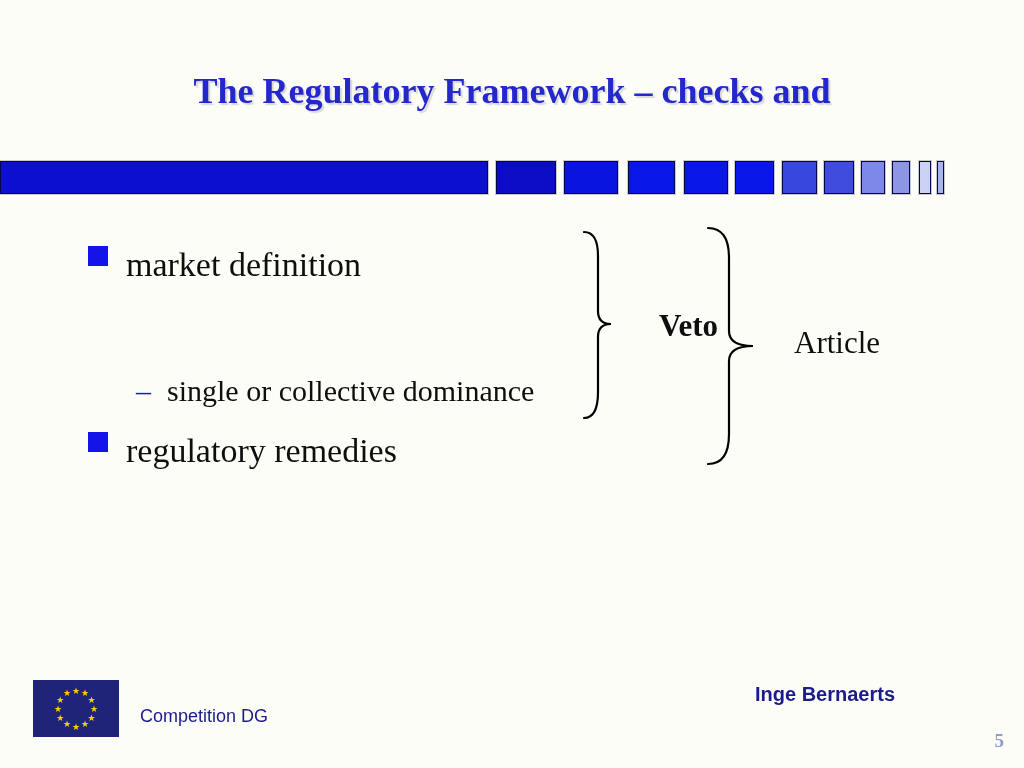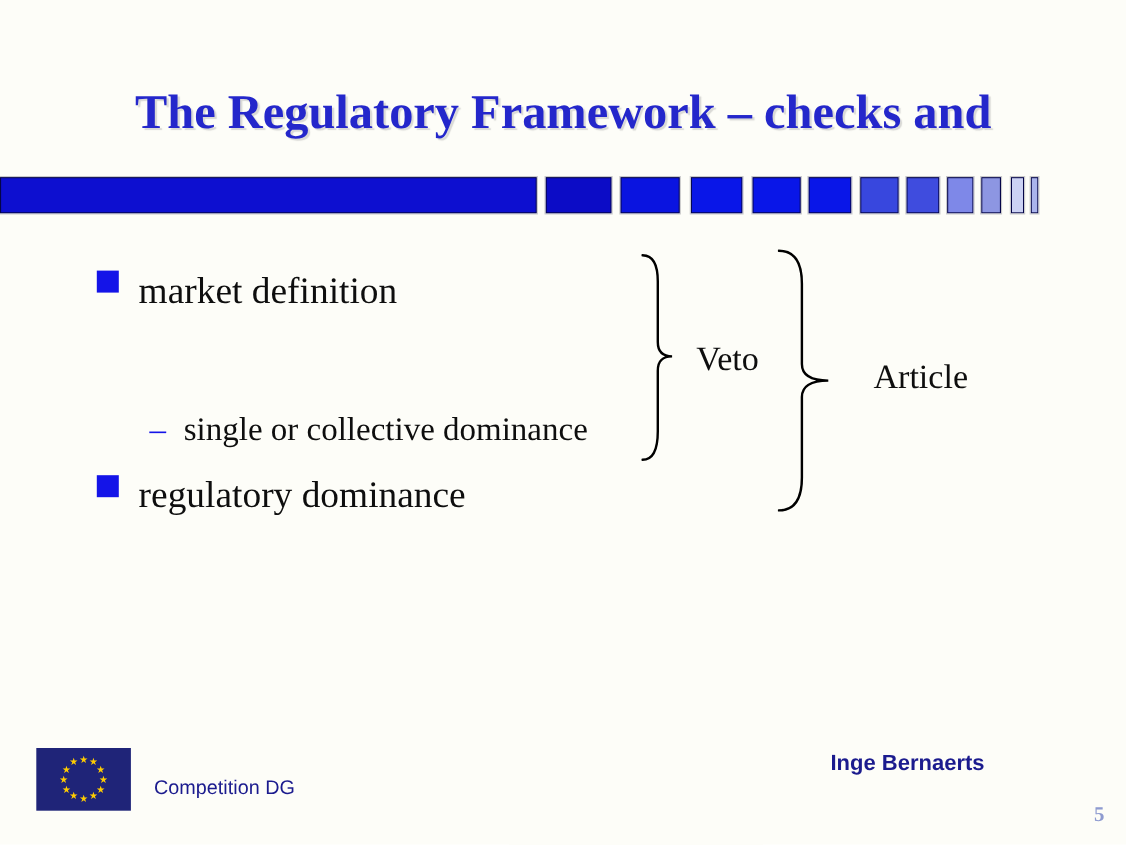--- a/index.html
+++ b/index.html
@@ -13,21 +13,21 @@
   }
 
   
   .title {
     position: absolute;
     top: 44px;
     left: 50%;
     transform: translateX(-50%);
     width: 820px;
     text-align: center;
-    font-size: 44px;
+    font-size: 36px;
     line-height: 1.32;
     color: var(--title-blue, #2427cb);
     text-shadow: 2px 2px 1px rgba(150,150,150,0.35);
     font-family: "Liberation Serif", serif;
   }
   .title .line { display: block; }
 
   
   .decor-bar {
     position: absolute;
@@ -84,21 +84,21 @@
     stroke: #000;
     stroke-width: 2.2;
     stroke-linecap: round;
   }
   .annot {
     position: absolute;
     font-size: 31px;
     color: #0e0e0e;
     font-family: "Liberation Serif", serif;
   }
-  .annot-veto { left: 633px; top: 308px; }
+  .annot-veto { left: 659px; top: 308px; font-weight: bold; }
   .annot-comments { left: 794px; top: 325px; }
 
   
   .eu-flag {
     position: absolute;
     left: 33px;
     top: 680px;
     width: 86px;
     height: 57px;
     background: var(--flag-bg, #1f2478);
@@ -177,21 +177,21 @@
   </div>
 
 
   <div class="bullet-row row-sub">
     <span class="dash">–</span>
     <span>single or collective dominance</span>
   </div>
 
   <div class="bullet-row row-3">
     <span class="sq"></span>
-    <span>regulatory dominance</span>
+    <span>regulatory remedies</span>
   </div>
 
   <svg class="brace brace-veto" width="30" height="190" viewBox="0 0 30 190">
     <path d="M 1 2 Q 15 2 15 26 L 15 81 Q 15 94 28 94 Q 15 94 15 107 L 15 162 Q 15 188 1 188"></path>
   </svg>
 
   <svg class="brace brace-comments" width="48" height="240" viewBox="0 0 48 240">
     <path d="M 1 2 Q 22 2 22 32 L 22 105 Q 22 120 46 120 Q 22 120 22 135 L 22 208 Q 22 238 1 238"></path>
   </svg>
 

